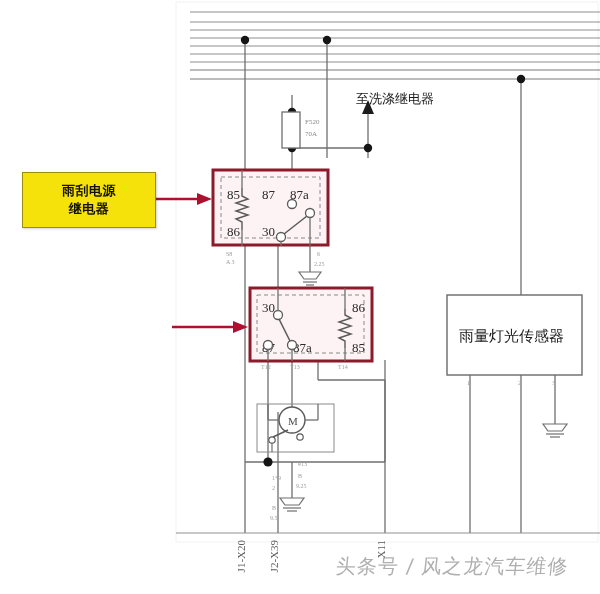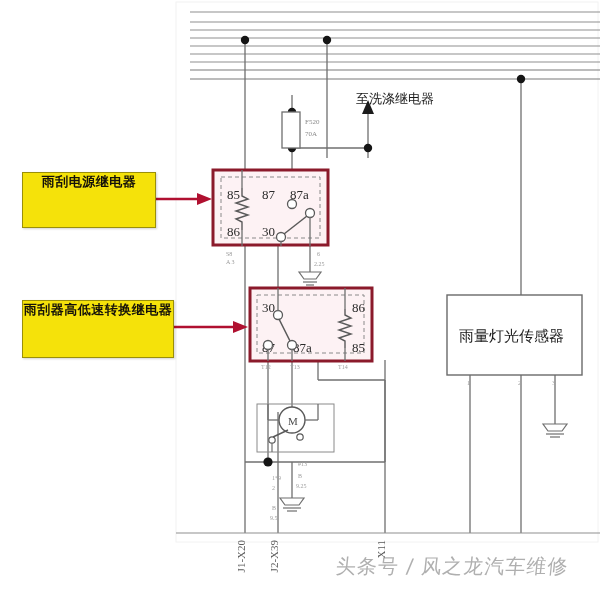--- a/index.html
+++ b/index.html
@@ -23,22 +23,22 @@
     top: 0;
     width: 600px;
     height: 594px;
   }
   .callout {
     position: absolute;
     background: #f5e20a;
     border: 1px solid #9a8f0a;
     box-shadow: 1px 1px 2px rgba(0,0,0,0.18);
     display: flex;
-    flex-direction: row;
-    align-items: flex-start;
+    flex-direction: column;
+    align-items: center;
     justify-content: center;
     color: #14110a;
     font-family: "DejaVu Sans", "Liberation Sans", sans-serif;
     font-weight: 700;
     line-height: 1.35;
     letter-spacing: 0.5px;
   }
   #callout-power-relay {
     left: 22px;
     top: 172px;
@@ -289,20 +289,16 @@
       <polygon points="248,327 233,321 233,333" fill="#b01030"></polygon>
     </g>
 
   </svg>
 
   <div class="callout" id="callout-power-relay">
     <span class="callout-line">雨刮电源</span>
     <span class="callout-line">继电器</span>
   </div>
 
-  <div class="callout" id="callout-speed-relay">
-    <span class="callout-line">雨刮器高低速</span>
-    <span class="callout-line">转换继电器</span>
-  </div>
 
   <div id="watermark">头条号 / 风之龙汽车维修</div>
 
 </div>
 
 </body></html>

